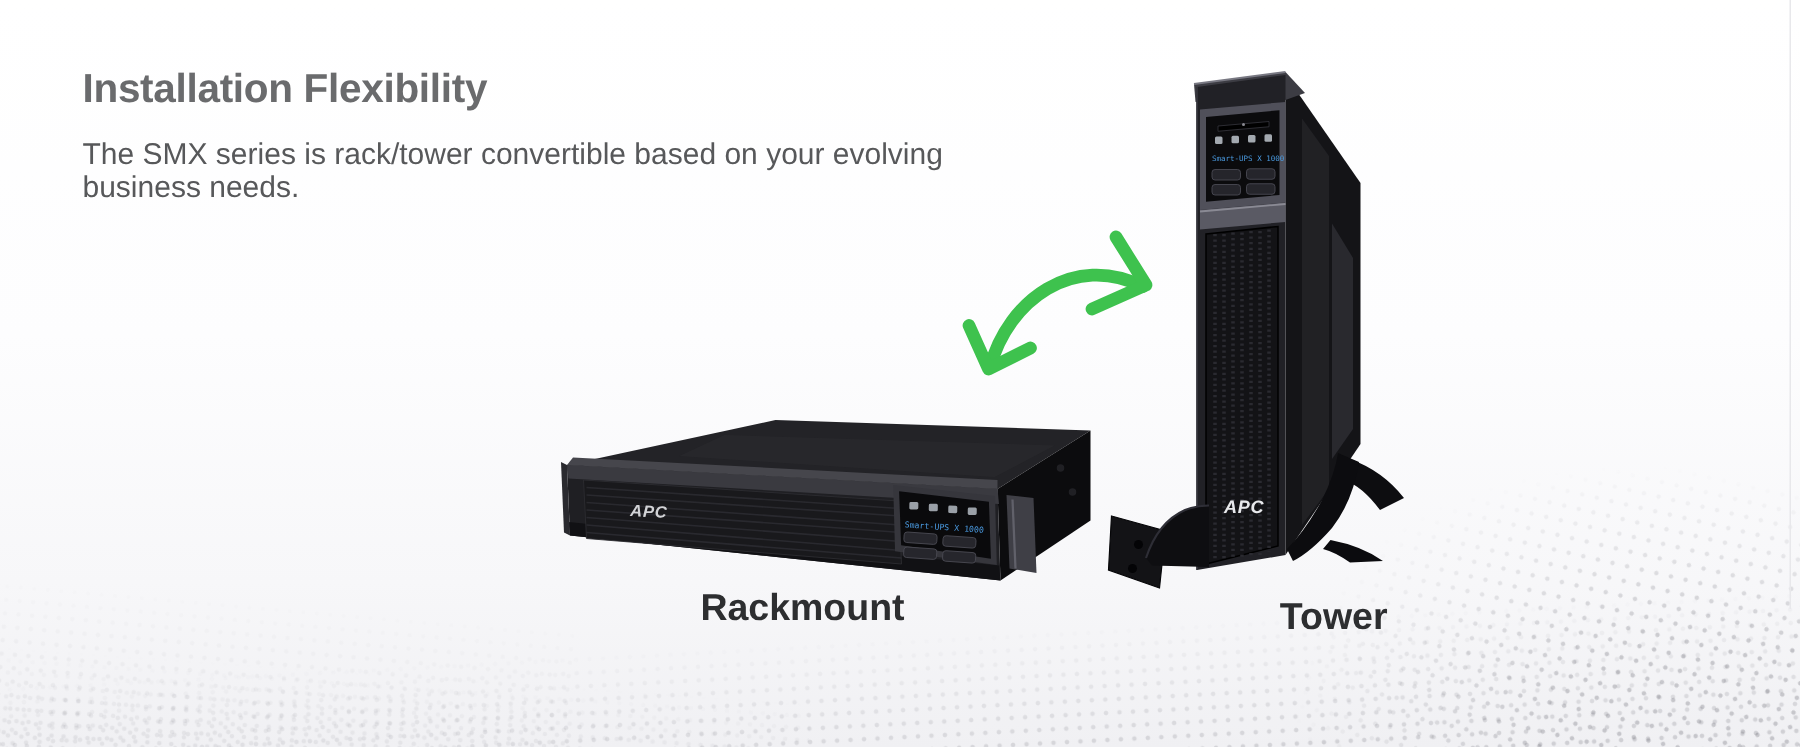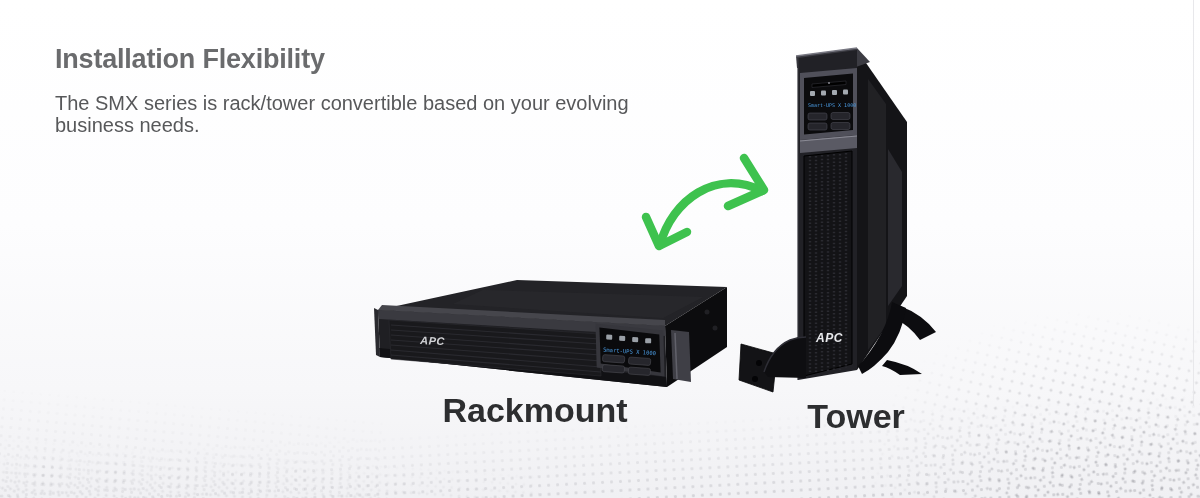--- a/index.html
+++ b/index.html
@@ -27,23 +27,23 @@
   .dot-corner-left{left:-40px;bottom:-26px;width:420px;height:150px;transform:rotate(5deg);
     opacity:.22;
     -webkit-mask-image:linear-gradient(to top,#000 15%,transparent 85%);
     mask-image:linear-gradient(to top,#000 15%,transparent 85%);}
   .edge-line{position:absolute;right:6px;top:0;bottom:92px;width:1px;background:#e8e8eb;}
   
   .title{position:absolute;left:55px;top:44px;font-size:27px;font-weight:bold;
     color:#6a6b6d;letter-spacing:-0.2px;}
   .subtitle{position:absolute;left:55px;top:92px;width:585px;font-size:20px;
     line-height:22px;color:#57585a;}
-  .prod-label{position:absolute;font-size:34px;font-weight:bold;color:#2d2e30;text-align:center;}
+  .prod-label{position:absolute;font-size:25px;font-weight:bold;color:#2d2e30;text-align:center;}
   .label-rackmount{left:400px;top:391px;width:270px;}
-  .label-tower{left:766px;top:397px;width:180px;}
+  .label-tower{left:745px;top:397px;width:180px;text-align:right;}
   
   .rackmount-art{position:absolute;left:363px;top:260px;width:420px;height:145px;}
   .tower-art{position:absolute;left:750px;top:34px;width:222px;height:350px;}
   .arrow-art{position:absolute;left:640px;top:152px;width:140px;height:115px;}
   svg{display:block;width:100%;height:100%;}
   .lcd{font-family:"DejaVu Sans Mono",monospace;}
 </style>
 </head>
 <body>
 

